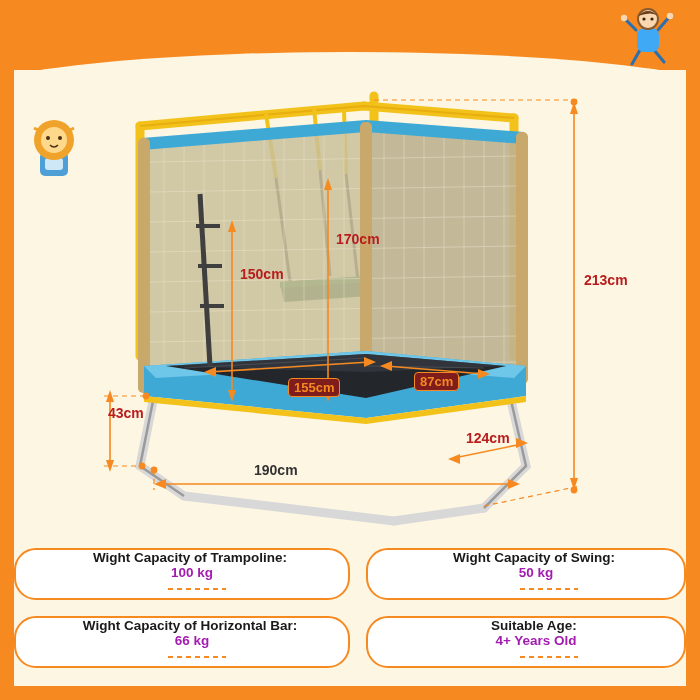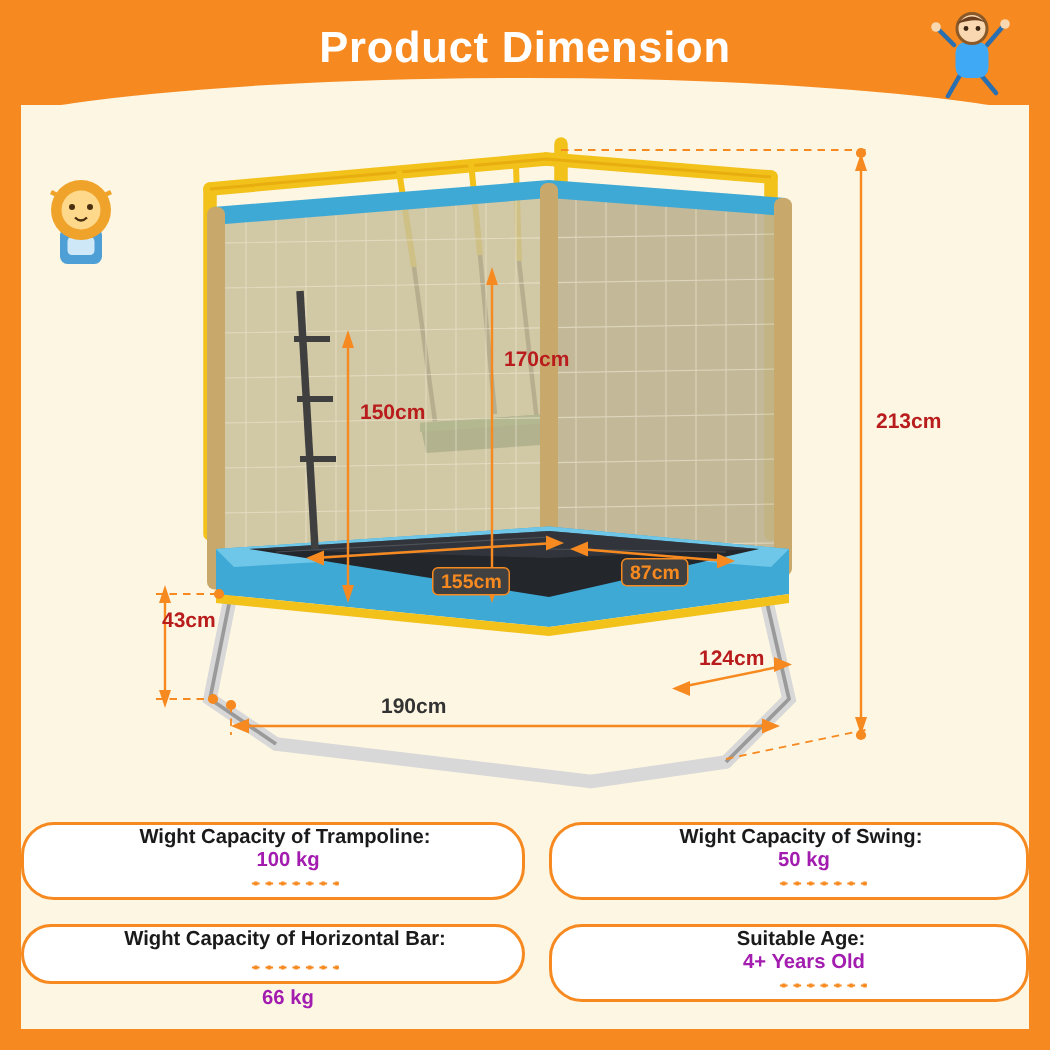--- a/index.html
+++ b/index.html
@@ -67,37 +67,37 @@
     position:absolute;bottom:7px;
     width:60px;height:4px;
     background-image:radial-gradient(#f6891f 38%, transparent 40%);
     background-size:9px 4px;
     background-repeat:repeat-x;
   }
   #card-tramp{left:0;top:0;width:336px;height:52px;}
   #card-tramp .dots{left:150px;}
   #card-swing{left:352px;top:0;width:320px;height:52px;}
   #card-swing .dots{left:150px;}
-  #card-bar{left:0;top:68px;width:336px;height:40px;gap:24px;}
+  #card-bar{left:0;top:68px;width:336px;height:52px;}
   #card-bar .dots{left:150px;}
   #card-age{left:352px;top:68px;width:320px;height:52px;}
   #card-age .dots{left:150px;}
 
   
   .dim{
     position:absolute;
     color:#b91c1c;
     font-size:14px;
     font-weight:bold;
     white-space:nowrap;
   }
   .dim.dark{color:#333333;}
   .dim-box{
     position:absolute;
-    background:#404040;
+    background:#7f1d1d;
     border:1.5px solid #f6891f;
     border-radius:4px;
     color:#f6891f;
     font-size:13px;font-weight:bold;
     padding:1px 5px;
     white-space:nowrap;
   }
   
   .lion{
     position:absolute;left:26px;top:118px;width:56px;height:62px;
@@ -110,21 +110,20 @@
 </head>
 <body>
 
 <div id="page">
 
   <div class="side-left"></div>
   <div class="side-right"></div>
   <div class="bottom-bar"></div>
 
   <div class="header">
-    <div class="header-title">Product Dimension</div>
     <div class="header-curve"></div>
   </div>
 
   <div class="boy">
     <svg viewBox="0 0 60 62" width="60" height="62">
       <g stroke="#2a6fb0" stroke-width="3" fill="none" stroke-linecap="round">
         <line x1="18" y1="26" x2="6" y2="14"></line>
         <line x1="40" y1="26" x2="52" y2="12"></line>
         <line x1="22" y1="46" x2="14" y2="60"></line>
         <line x1="36" y1="46" x2="46" y2="58"></line>

